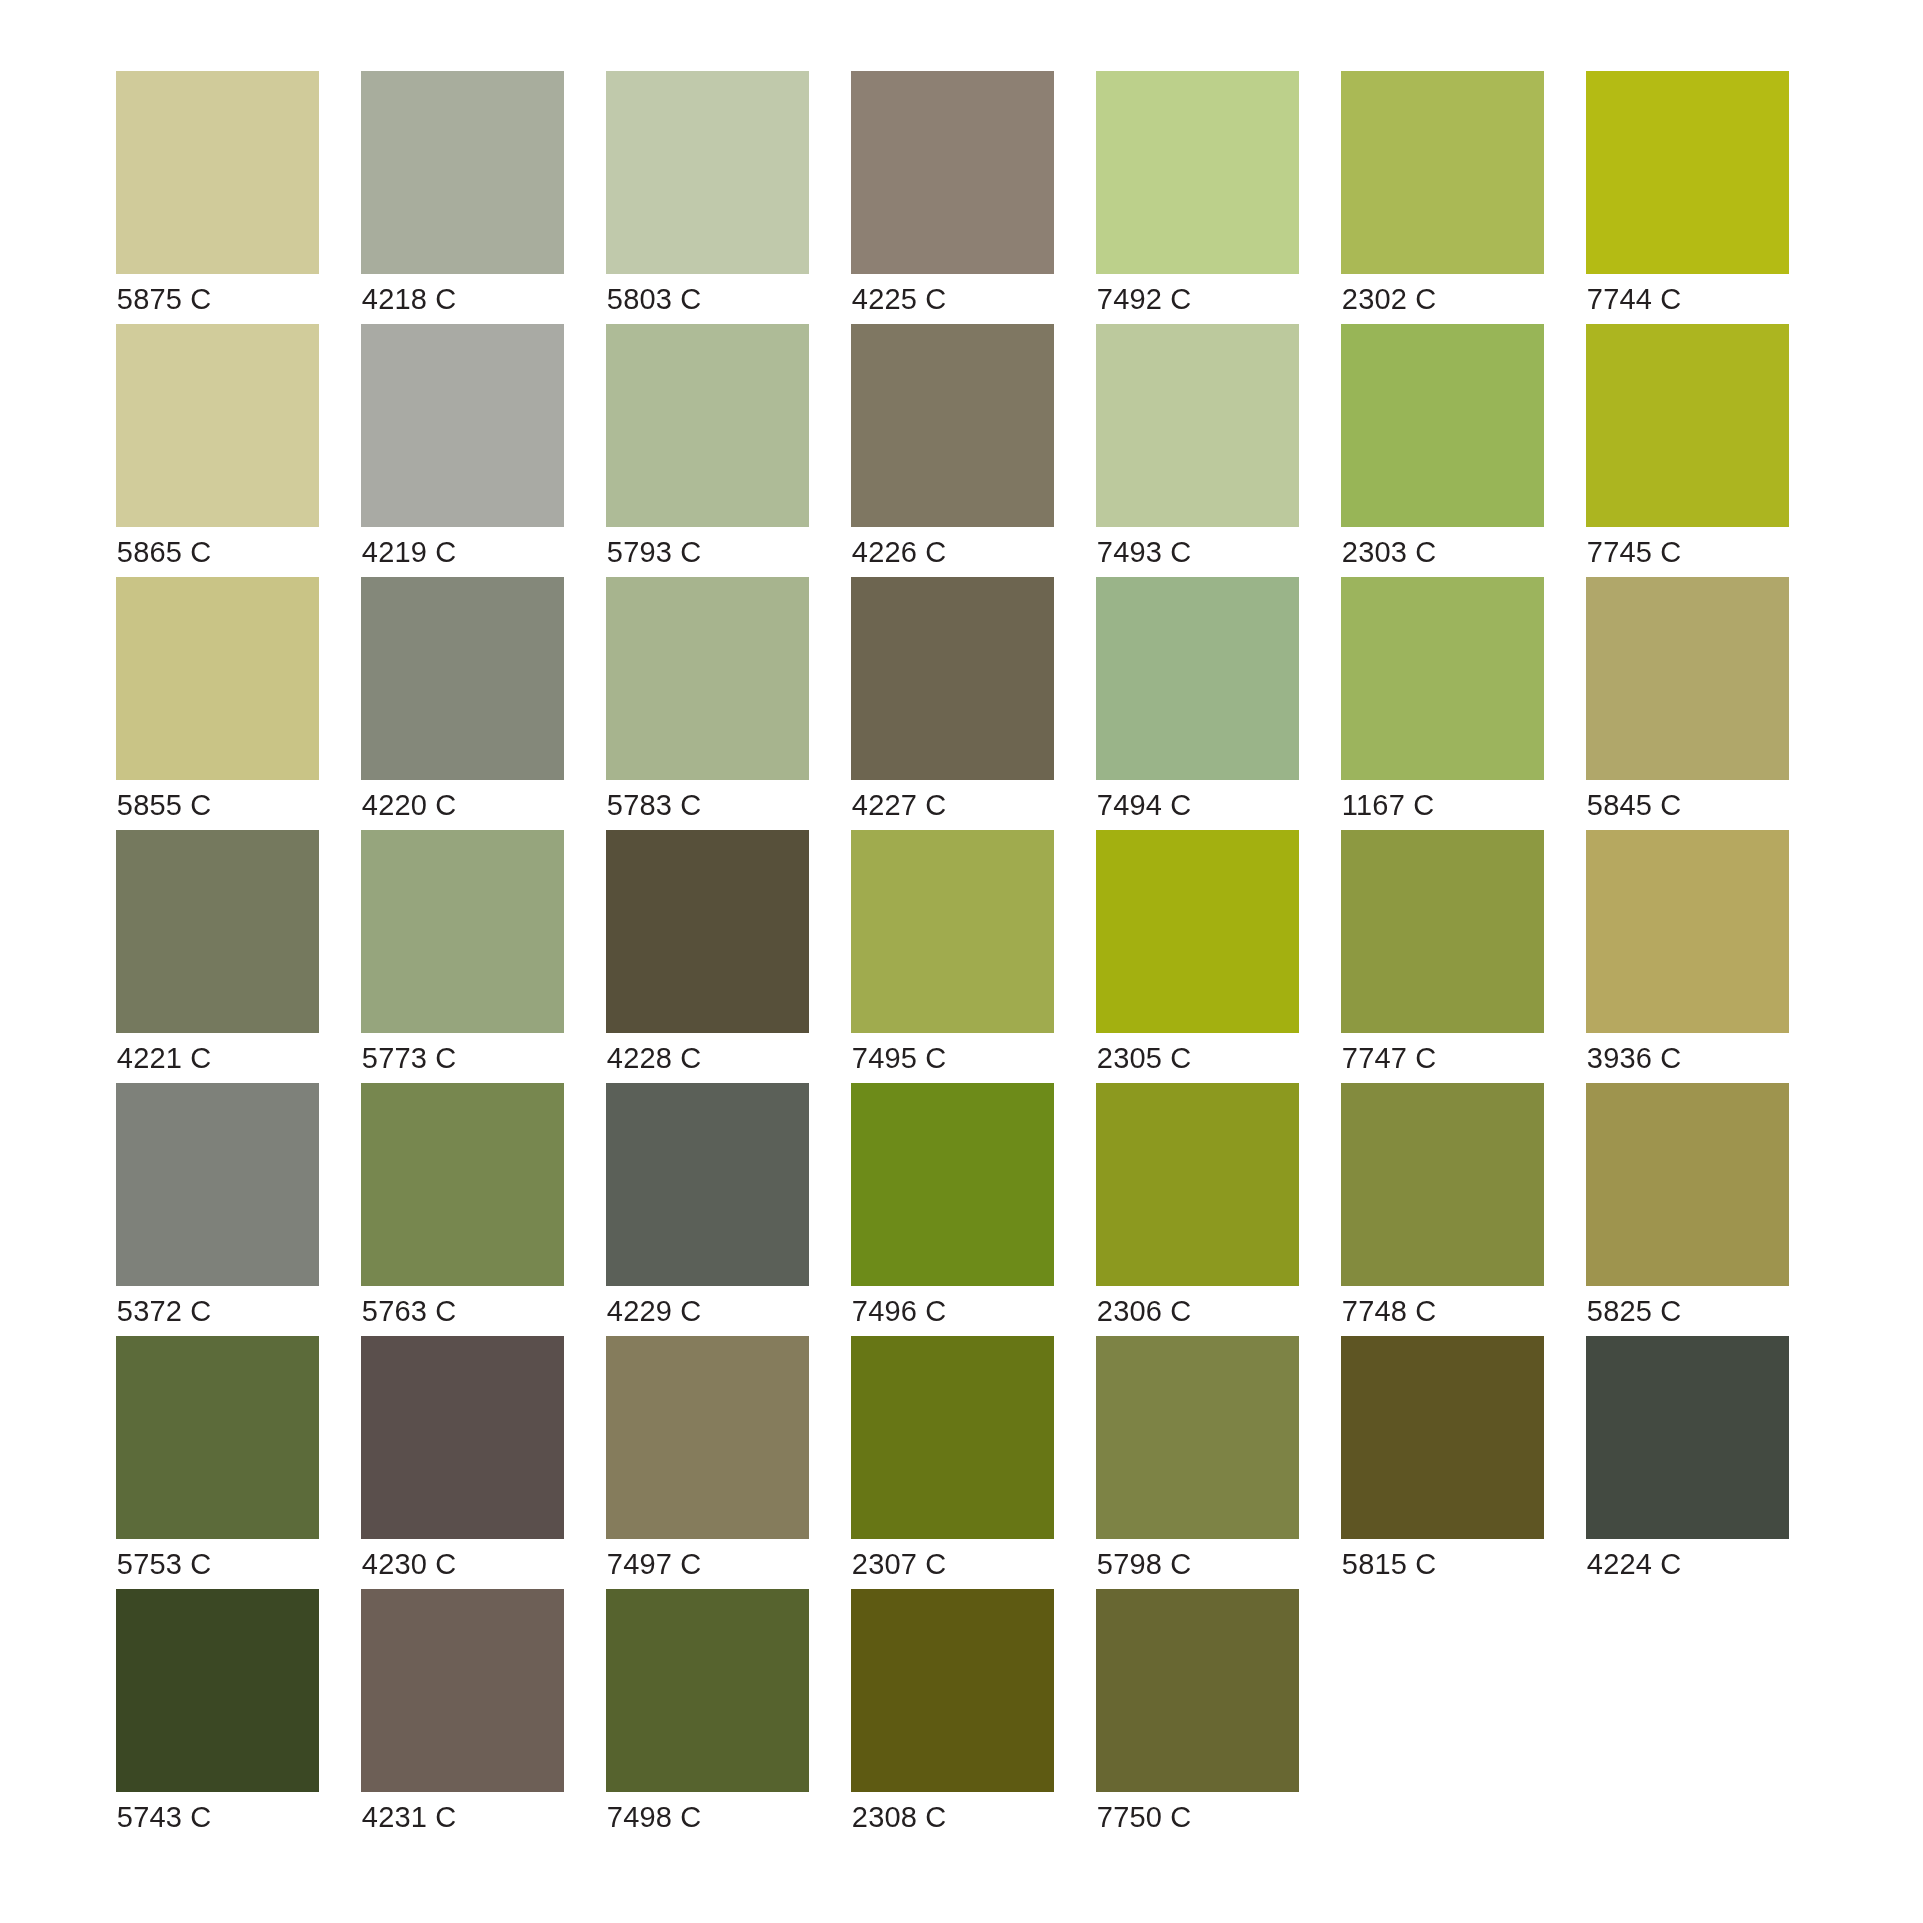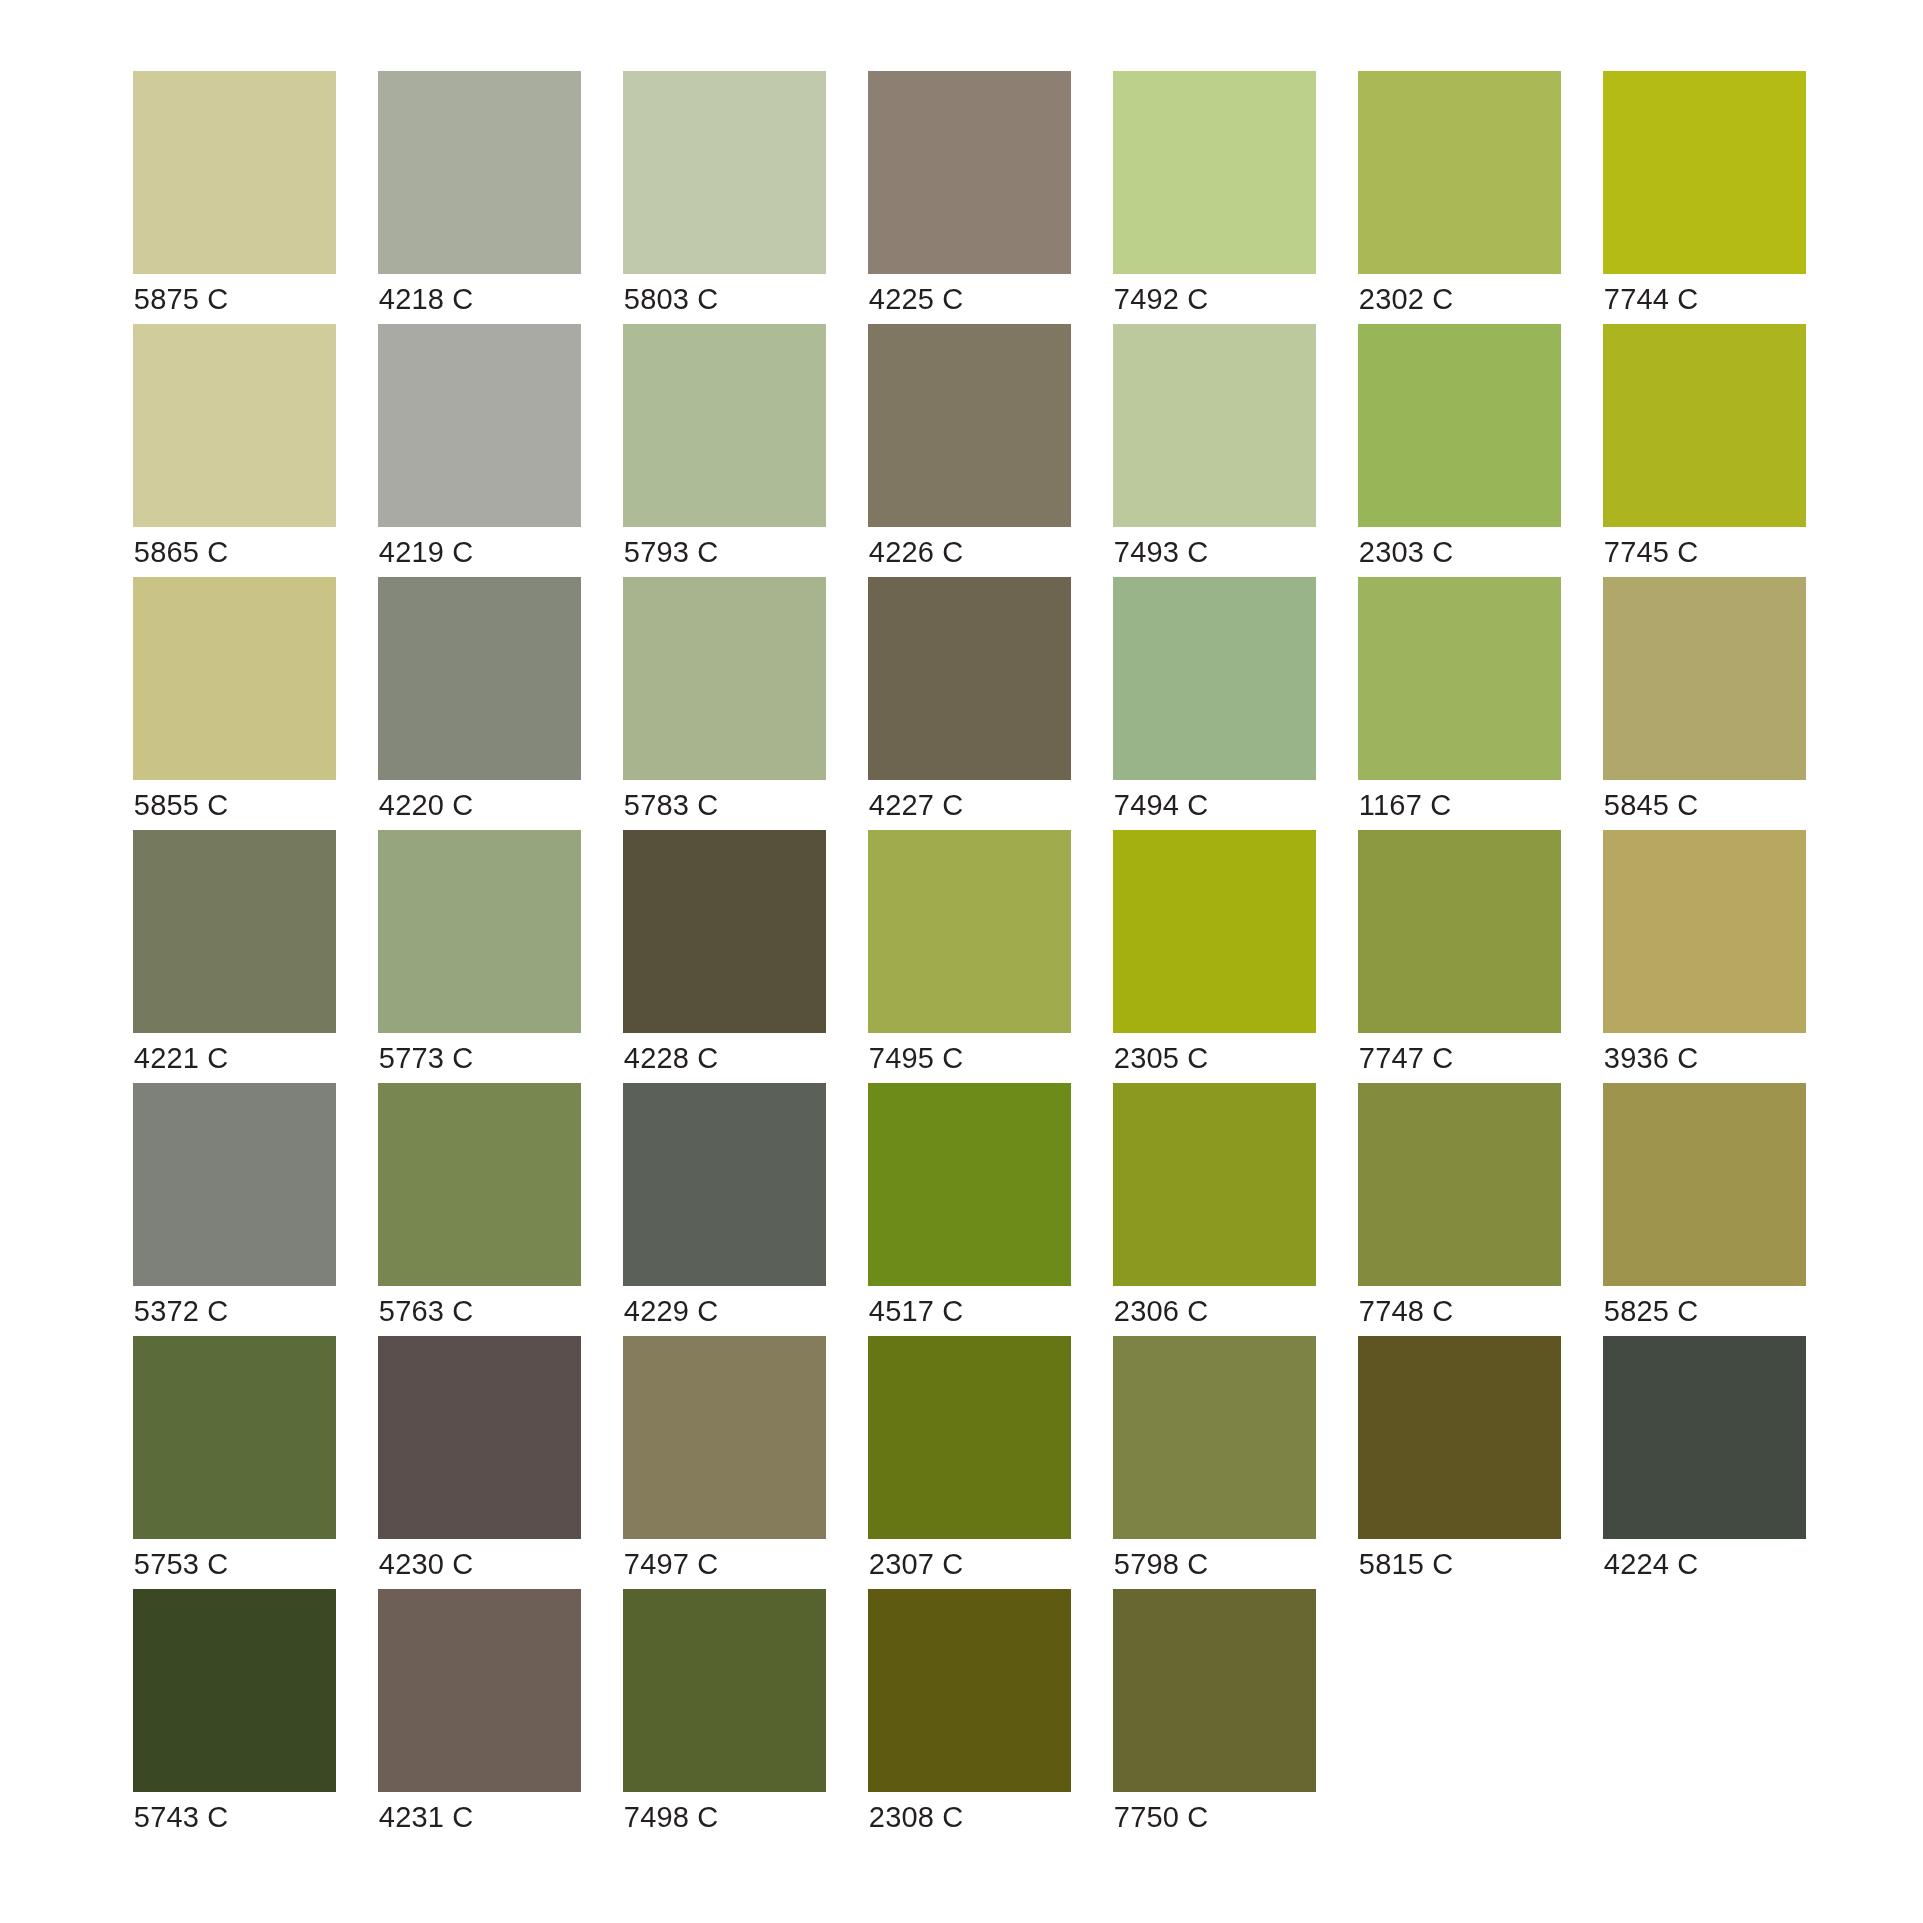--- a/index.html
+++ b/index.html
@@ -11,21 +11,21 @@
   body {
     width: 1924px;
     height: 1924px;
     font-family: "Liberation Sans", "DejaVu Sans", sans-serif;
     -webkit-font-smoothing: antialiased;
     overflow: hidden;
   }
 
   #swatch-chart {
     position: absolute;
-    left: 133px;
+    left: 116px;
     top: 71px;
     width: 1670px;
     display: grid;
     grid-template-columns: repeat(7, 203px);
     column-gap: 42px;
     row-gap: 0px;
     justify-content: start;
   }
 
   .swatch-cell {
@@ -178,21 +178,21 @@
     <div class="swatch-cell">
       <div class="swatch-chip" style="background-color: rgb(119, 135, 79);"></div>
       <div class="swatch-label">5763 C</div>
     </div>
     <div class="swatch-cell">
       <div class="swatch-chip" style="background-color: rgb(91, 96, 88);"></div>
       <div class="swatch-label">4229 C</div>
     </div>
     <div class="swatch-cell">
       <div class="swatch-chip" style="background-color: rgb(109, 139, 25);"></div>
-      <div class="swatch-label">4517 C</div>
+      <div class="swatch-label">7496 C</div>
     </div>
     <div class="swatch-cell">
       <div class="swatch-chip" style="background-color: rgb(140, 153, 31);"></div>
       <div class="swatch-label">2306 C</div>
     </div>
     <div class="swatch-cell">
       <div class="swatch-chip" style="background-color: rgb(131, 139, 62);"></div>
       <div class="swatch-label">7748 C</div>
     </div>
     <div class="swatch-cell">

